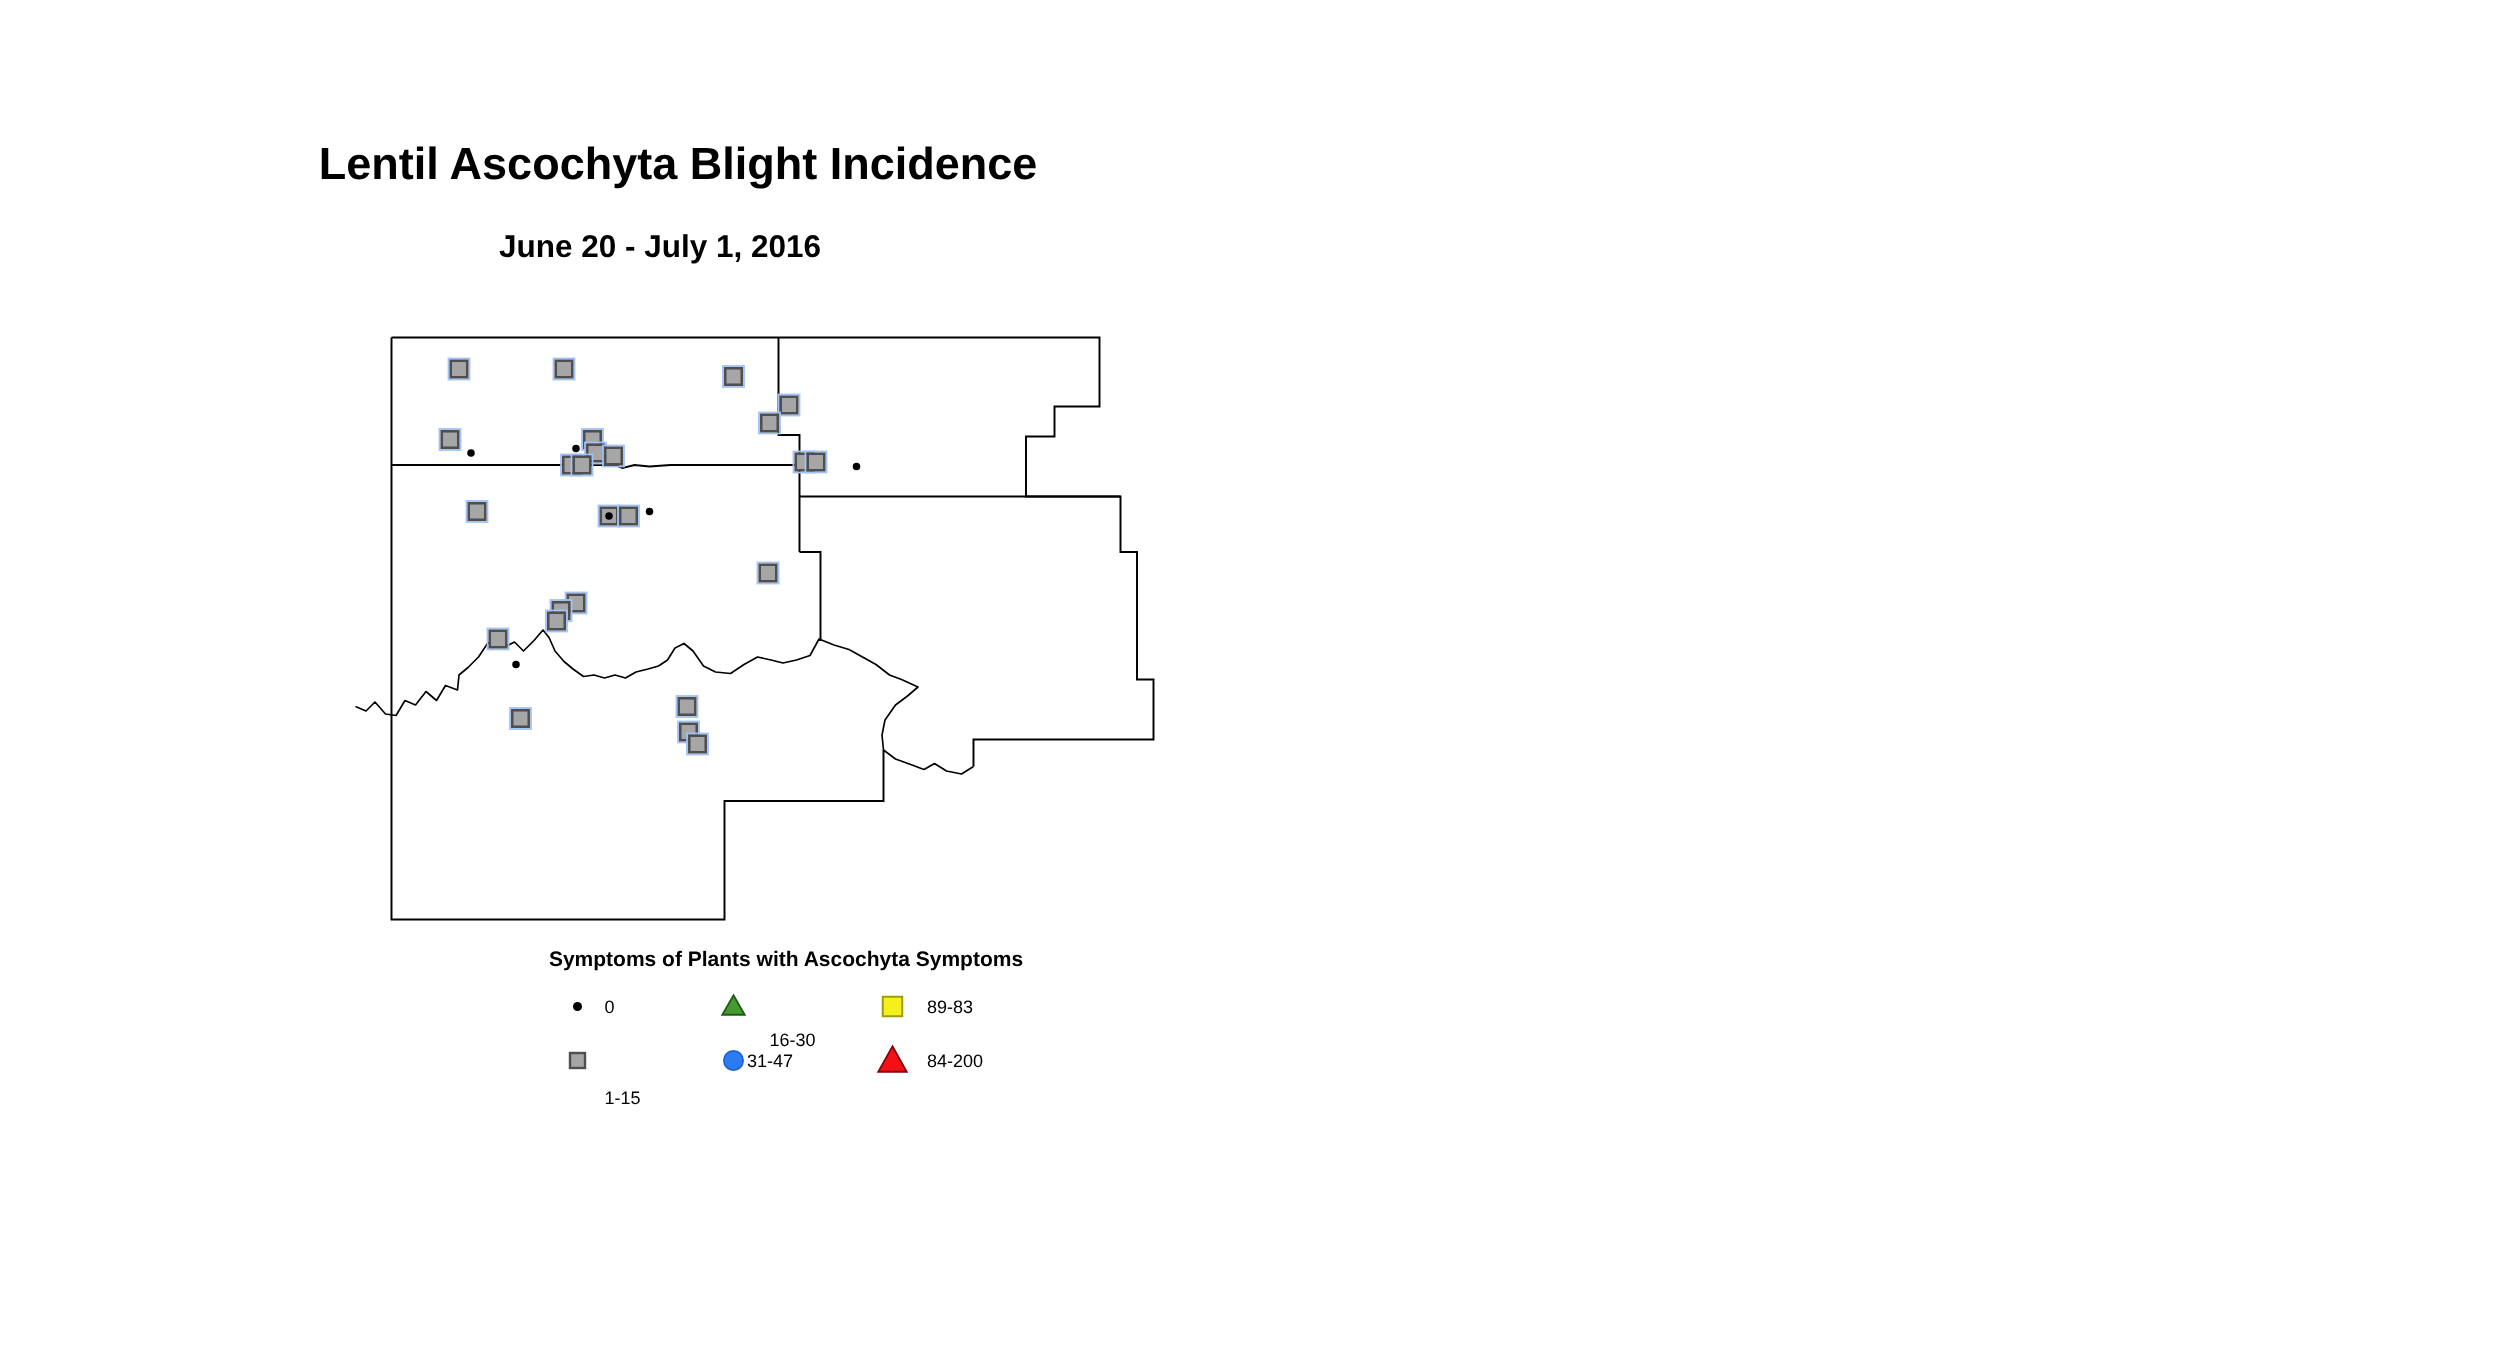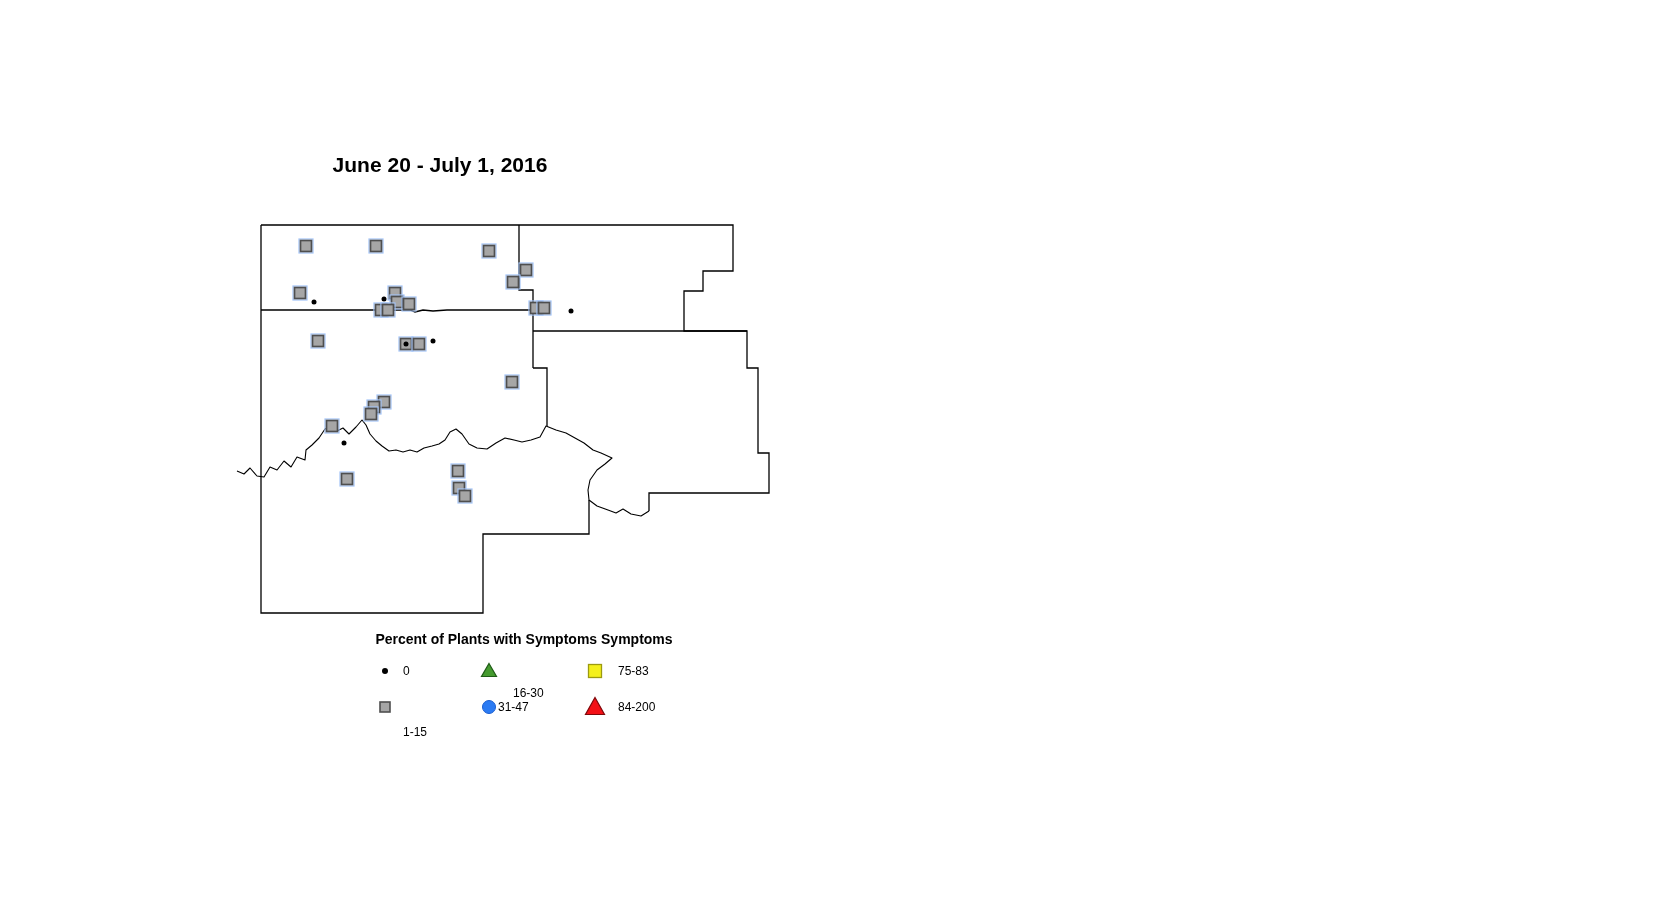--- a/index.html
+++ b/index.html
@@ -12,20 +12,21 @@
   #map-svg{position:absolute;top:0;left:0;}
   .legend-title{position:absolute;top:631px;left:524px;transform:translateX(-50%);
                 white-space:nowrap;font-size:14px;font-weight:bold;}
   .legend-marker{position:absolute;width:24px;height:24px;}
   .legend-label{position:absolute;transform:translateY(-50%);font-size:12px;white-space:nowrap;}
 </style>
 </head>
 <body>
 
 <div class="page">
+  <div class="fig-title">Lentil Ascochyta Blight Incidence</div>
   <div class="fig-subtitle">June 20 - July 1, 2016</div>
 
   <svg id="map-svg" width="1673" height="900" viewBox="0 0 1673 900">
       <path d="M261,225 H733 V271 H703 V291 H684 V331 H747 V368 H758 V453 H769 V493 H649 V511" fill="none" stroke="#000000" stroke-width="1.3" stroke-linejoin="miter"></path>
       <path d="M589,500 V534 H483 V613 H261 V225" fill="none" stroke="#000000" stroke-width="1.3" stroke-linejoin="miter"></path>
       <path d="M261,310 H410 l5,2 8,-2 10,1 14,-1 H533" fill="none" stroke="#000000" stroke-width="1.3" stroke-linejoin="miter"></path>
       <path d="M519,225 V290 H533 V368" fill="none" stroke="#000000" stroke-width="1.3" stroke-linejoin="miter"></path>
       <path d="M533,331 H747" fill="none" stroke="#000000" stroke-width="1.3" stroke-linejoin="miter"></path>
       <path d="M533,368 H547 V426" fill="none" stroke="#000000" stroke-width="1.3" stroke-linejoin="miter"></path>
       <path d="M237,471 L244,474 L250,468 L257,476 L264,477 L270,467 L277,470 L284,461 L291,467 L297,457 L305,460 L306,450 L312,445 L319,438 L325,429 L331,426 L337,431 L343,428 L349,434 L356,427 L362,420 L366,425 L370,434 L376,441 L382,446 L389,451 L396,450 L403,452 L410,450 L417,452 L424,448 L432,446 L439,444 L445,440 L450,432 L456,429 L462,434 L469,444 L477,448 L487,449 L496,443 L505,438 L514,440 L522,442 L531,440 L540,437 L546,426 L556,430 L566,433 L575,438 L584,443 L593,450 L601,453 L612,458 L605,464 L597,470 L590,480 L588,490 L589,500 L597,506 L608,510 L616,513 L623,509 L631,514 L641,516 L649,511" fill="none" stroke="#000000" stroke-width="1.1" stroke-linejoin="round"></path>
@@ -80,34 +81,34 @@
       <rect x="458" y="489" width="14" height="14" fill="none" stroke="#a2c3f7" stroke-width="1.2"></rect>
       <rect x="459.5" y="490.5" width="11" height="11" fill="#a6a6a6" stroke="#4f4f4f" stroke-width="1.7"></rect>
       <circle cx="314" cy="302" r="2.5" fill="#000000"></circle>
       <circle cx="384" cy="299" r="2.5" fill="#000000"></circle>
       <circle cx="571" cy="311" r="2.5" fill="#000000"></circle>
       <circle cx="433" cy="341" r="2.5" fill="#000000"></circle>
       <circle cx="406" cy="344" r="2.5" fill="#000000"></circle>
       <circle cx="344" cy="443" r="2.5" fill="#000000"></circle>
     </svg>
 
-  <div class="legend-title">Percent of Plants with Symptoms Symptoms</div>
+  <div class="legend-title">Symptoms of Plants with Ascochyta Symptoms</div>
   <div id="legend">
       <span class="legend-marker" style="left: 373px; top: 659px;"><svg width="24" height="24" viewBox="0 0 24 24">
           <circle fill="#000000" stroke="#000000" cx="12" cy="12" r="3" stroke-width="0"></circle>
         </svg></span>
       <span class="legend-label" style="left: 403px; top: 671px;">0</span>
       <span class="legend-marker" style="left: 477px; top: 659px;"><svg width="24" height="24" viewBox="0 0 24 24">
           <polygon fill="#459b2f" stroke="#1f5c16" points="12,4.5 19.5,17.5 4.5,17.5" stroke-width="1.2"></polygon>
         </svg></span>
       <span class="legend-label" style="left: 513px; top: 693px;">16-30</span>
       <span class="legend-marker" style="left: 583px; top: 659px;"><svg width="24" height="24" viewBox="0 0 24 24">
           <rect fill="#f4f01c" stroke="#9c9a10" x="5.5" y="5.5" width="13" height="13" stroke-width="1.3"></rect>
         </svg></span>
-      <span class="legend-label" style="left: 618px; top: 671px;">75-83</span>
+      <span class="legend-label" style="left: 618px; top: 671px;">89-83</span>
       <span class="legend-marker" style="left: 373px; top: 695px;"><svg width="24" height="24" viewBox="0 0 24 24">
           <rect fill="#a6a6a6" stroke="#4f4f4f" x="7" y="7" width="10" height="10" stroke-width="1.6"></rect>
         </svg></span>
       <span class="legend-label" style="left: 403px; top: 732px;">1-15</span>
       <span class="legend-marker" style="left: 477px; top: 695px;"><svg width="24" height="24" viewBox="0 0 24 24">
           <circle fill="#2b7bf3" stroke="#1c5fd0" cx="12" cy="12" r="6.5" stroke-width="1"></circle>
         </svg></span>
       <span class="legend-label" style="left: 498px; top: 707px;">31-47</span>
       <span class="legend-marker" style="left: 583px; top: 695px;"><svg width="24" height="24" viewBox="0 0 24 24">
           <polygon fill="#f31016" stroke="#80070a" points="12,2.5 21.5,19.5 2.5,19.5" stroke-width="1.2"></polygon>

